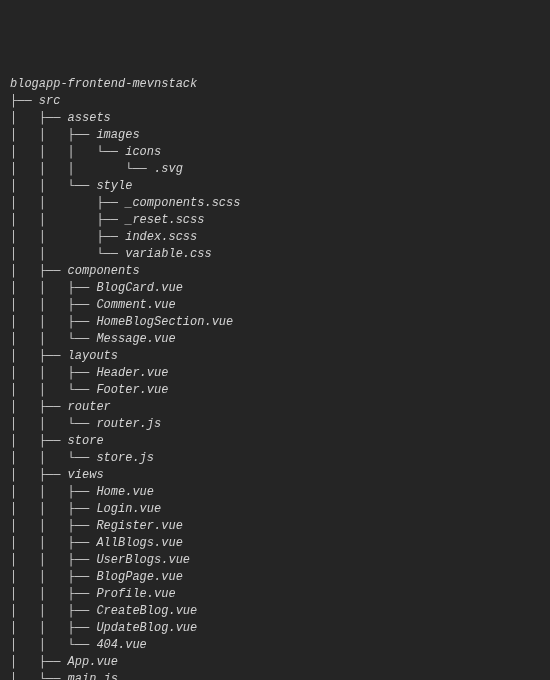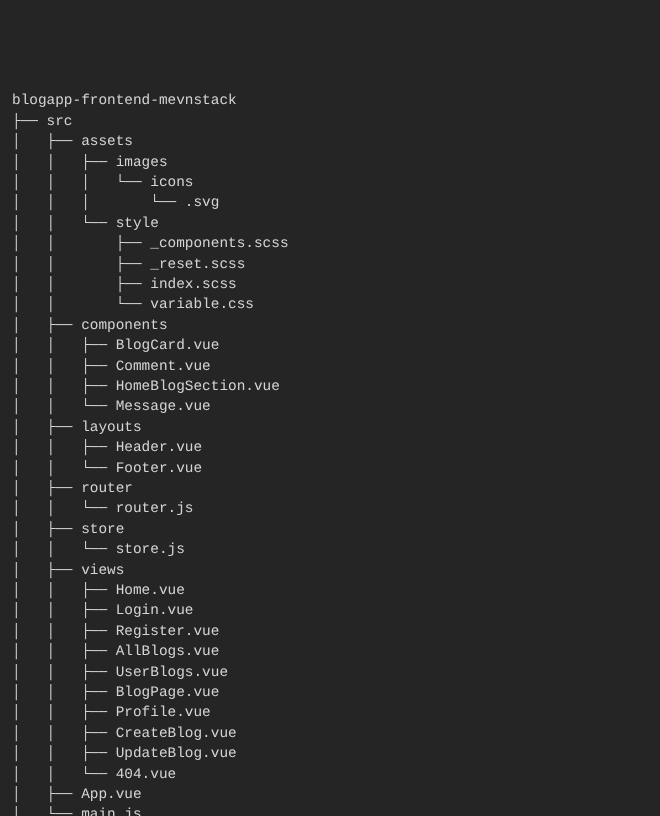--- a/index.html
+++ b/index.html
@@ -14,20 +14,21 @@
       font-size: 12px;
       line-height: 17px;
       padding: 8px 10px;
       width: 550px;
       height: 680px;
       overflow: hidden;
       white-space: pre;
     }
     .tree-line {
       display: block;
+      font-style: italic;
     }
   </style>
 </head>
 <body>
 
 
 
 <div><span class="tree-line">blogapp-frontend-mevnstack</span><span id="tree-lines"><span class="tree-line">├── src</span><span class="tree-line">│   ├── assets</span><span class="tree-line">│   │   ├── images</span><span class="tree-line">│   │   │   └── icons</span><span class="tree-line">│   │   │       └── .svg</span><span class="tree-line">│   │   └── style</span><span class="tree-line">│   │       ├── _components.scss</span><span class="tree-line">│   │       ├── _reset.scss</span><span class="tree-line">│   │       ├── index.scss</span><span class="tree-line">│   │       └── variable.css</span><span class="tree-line">│   ├── components</span><span class="tree-line">│   │   ├── BlogCard.vue</span><span class="tree-line">│   │   ├── Comment.vue</span><span class="tree-line">│   │   ├── HomeBlogSection.vue</span><span class="tree-line">│   │   └── Message.vue</span><span class="tree-line">│   ├── layouts</span><span class="tree-line">│   │   ├── Header.vue</span><span class="tree-line">│   │   └── Footer.vue</span><span class="tree-line">│   ├── router</span><span class="tree-line">│   │   └── router.js</span><span class="tree-line">│   ├── store</span><span class="tree-line">│   │   └── store.js</span><span class="tree-line">│   ├── views</span><span class="tree-line">│   │   ├── Home.vue</span><span class="tree-line">│   │   ├── Login.vue</span><span class="tree-line">│   │   ├── Register.vue</span><span class="tree-line">│   │   ├── AllBlogs.vue</span><span class="tree-line">│   │   ├── UserBlogs.vue</span><span class="tree-line">│   │   ├── BlogPage.vue</span><span class="tree-line">│   │   ├── Profile.vue</span><span class="tree-line">│   │   ├── CreateBlog.vue</span><span class="tree-line">│   │   ├── UpdateBlog.vue</span><span class="tree-line">│   │   └── 404.vue</span><span class="tree-line">│   ├── App.vue</span><span class="tree-line">│   └── main.js</span></span></div>
 
 

